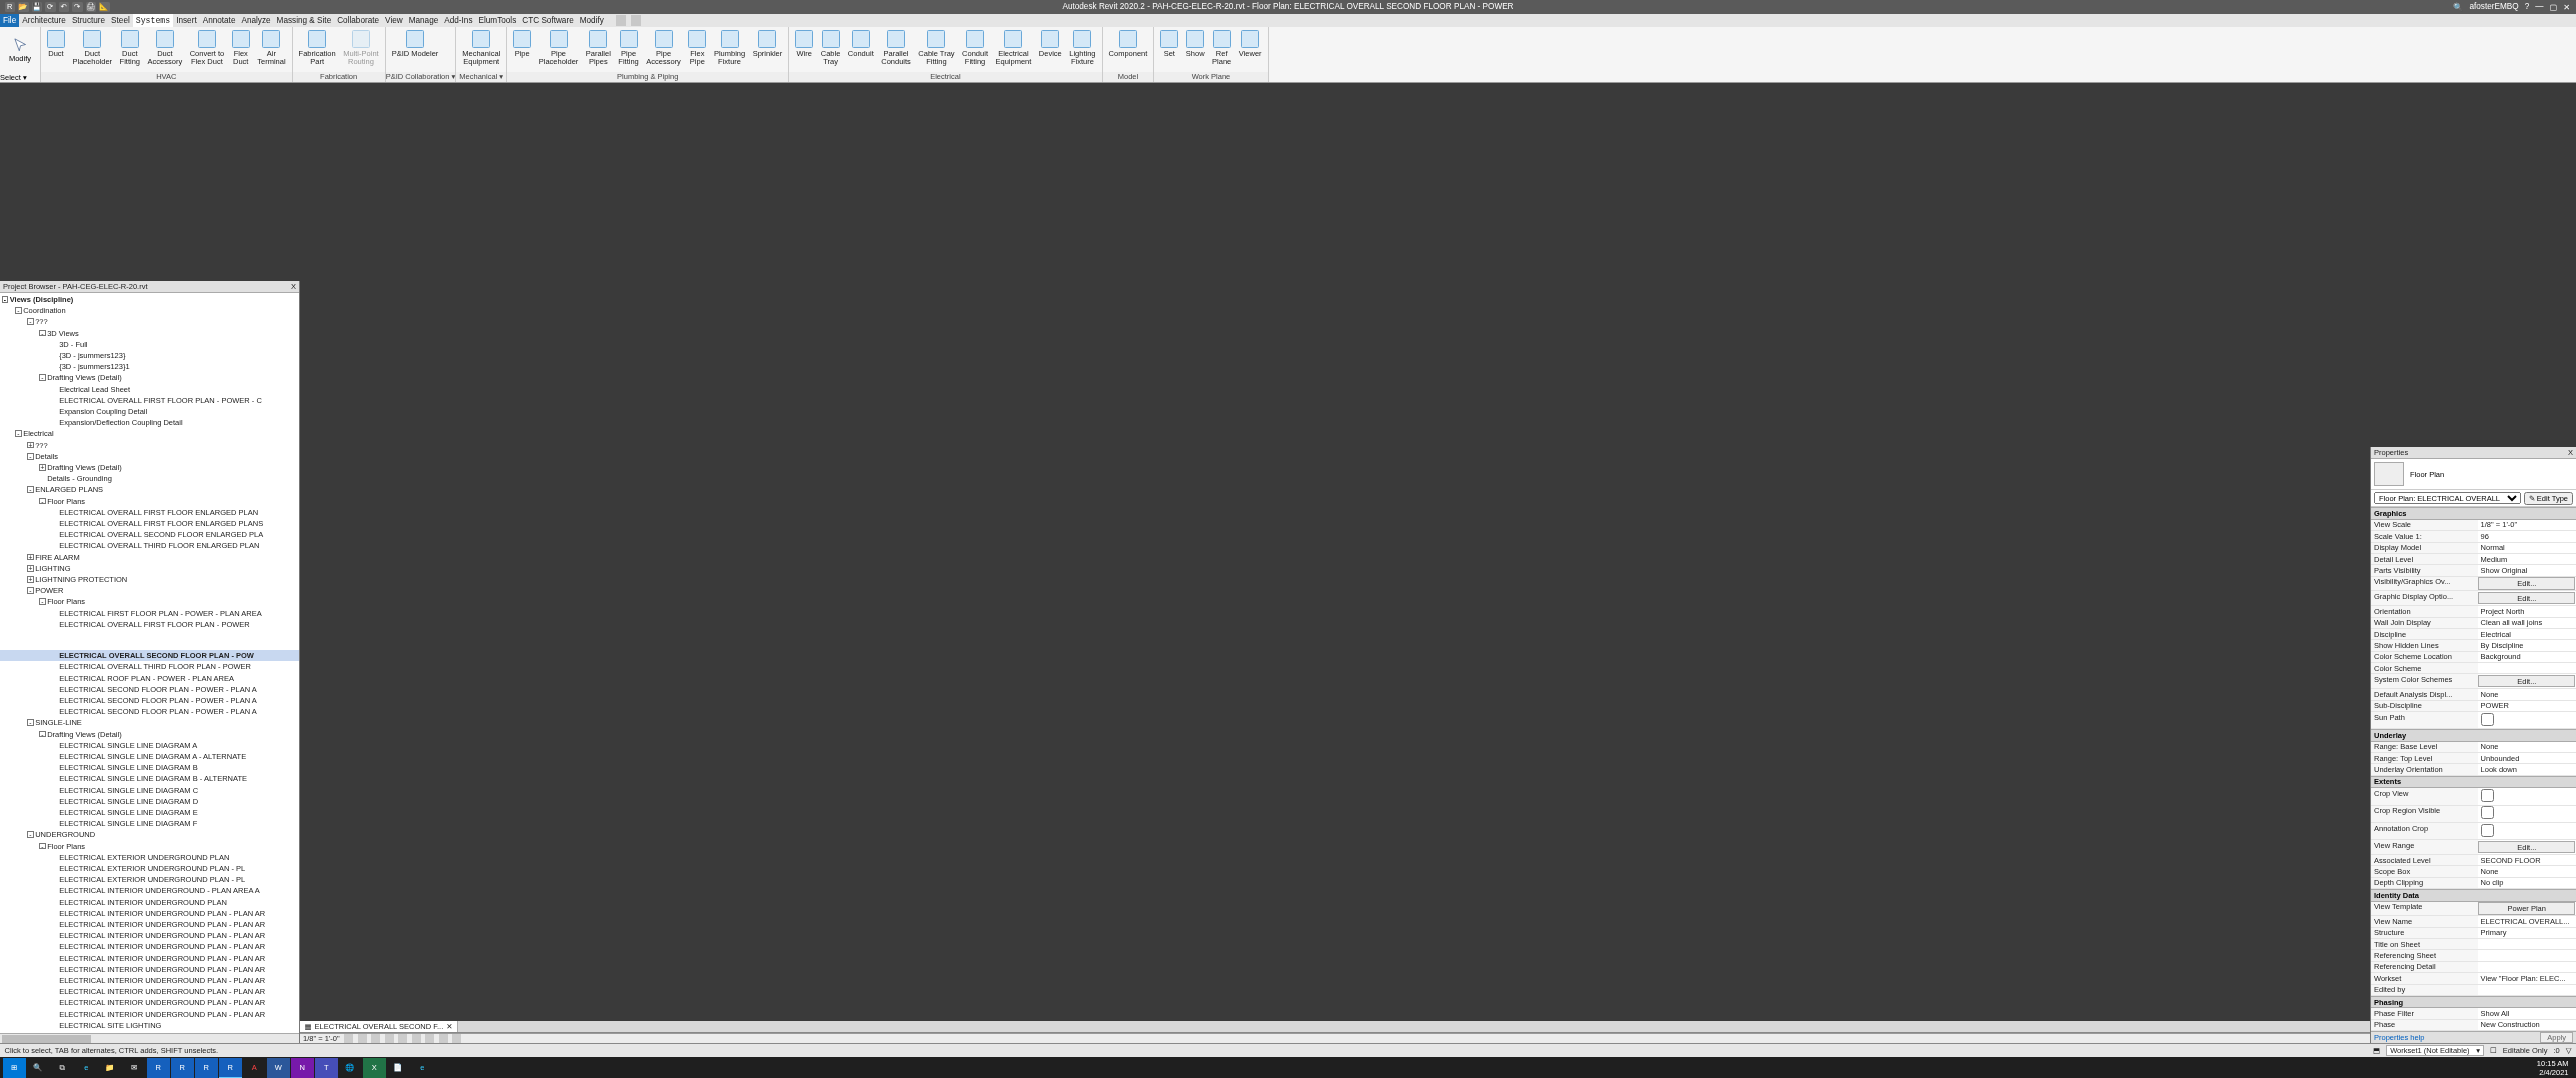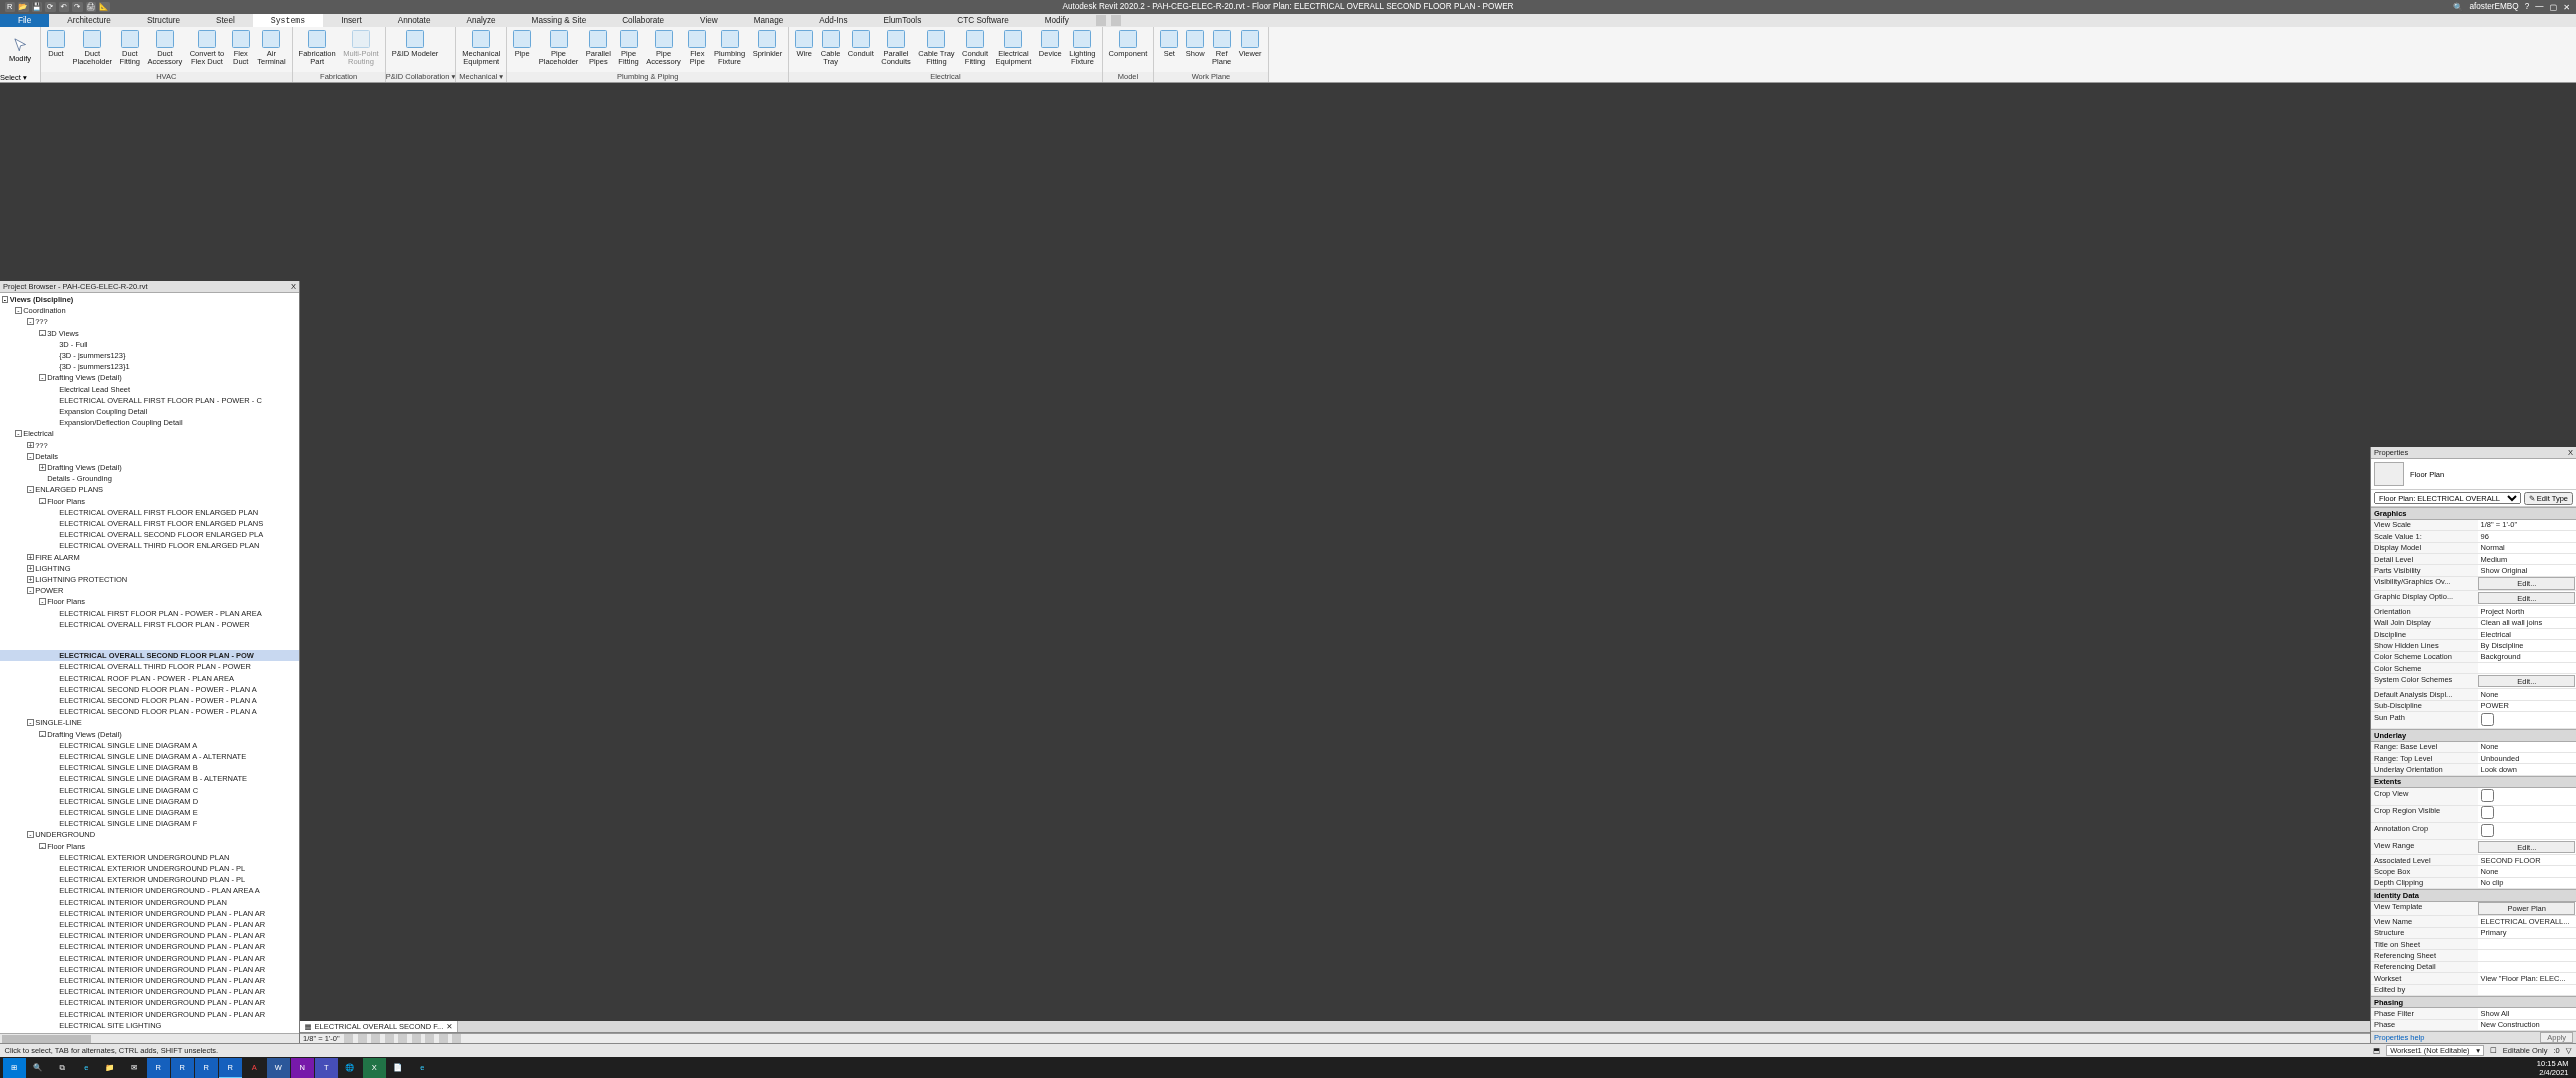--- a/index.html
+++ b/index.html
@@ -4,21 +4,21 @@
 <style>
 * { margin: 0; padding: 0; box-sizing: border-box; font-family: "Segoe UI", Tahoma, sans-serif; font-size: 7.5px; }
 body { background: #3a3a3a; width: 2576px; height: 1079px; overflow: hidden; display: flex; flex-direction: column; }
 .titlebar { background: #5a5a5a; height: 13.5px; display: flex; align-items: center; color: #fff; position: relative; }
 .titlebar .qat { display: flex; gap: 3px; padding-left: 4.5px; }
 .titlebar .qat span { width: 10.5px; height: 10.5px; display: inline-flex; align-items: center; justify-content: center; background: #6a6a6a; border-radius: 1.5px; }
 .titlebar .title { position: absolute; left: 50%; transform: translateX(-50%); font-size: 8.2px; }
 .titlebar .right { margin-left: auto; display: flex; gap: 6px; padding-right: 6px; align-items: center; }
 .titlebar .right span { font-size: 8.2px; }
 .menubar { background: #e5e5e5; height: 13.5px; display: flex; align-items: center; }
-.menubar .tab { padding: 0 18px; font-size: 8.2px; color: #222; cursor: pointer; height: 100%; display: flex; align-items: center; }
+.menubar .tab { padding: 0 3px; font-size: 8.2px; color: #222; cursor: pointer; height: 100%; display: flex; align-items: center; }
 .menubar .tab.file { background: #1a6fb8; color: #fff; }
 .menubar .tab.active { background: #fff; font-family: Liberation Mono, monospace; }
 .menubar .extra { margin-left: 9px; display: flex; gap: 4.5px; }
 .menubar .extra span { width: 10.5px; height: 10.5px; background: #c8c8c8; display: inline-block; }
 .ribbon { background: #f5f5f5; height: 56px; display: flex; border-bottom: 0.7px solid #999; }
 .ribbon .modify-sel { width: 41px; border-right: 0.7px solid #ccc; display: flex; flex-direction: column; }
 .ribbon .modify-sel .btn { flex: 1; display: flex; flex-direction: column; align-items: center; justify-content: center; gap: 1.5px; }
 .ribbon .modify-sel .btn svg { width: 15px; height: 15px; }
 .ribbon .panel { border-right: 0.7px solid #ccc; display: flex; flex-direction: column; }
 .ribbon .panel .items { display: flex; padding: 1.5px 3px; flex: 1; gap: 1.5px; }

